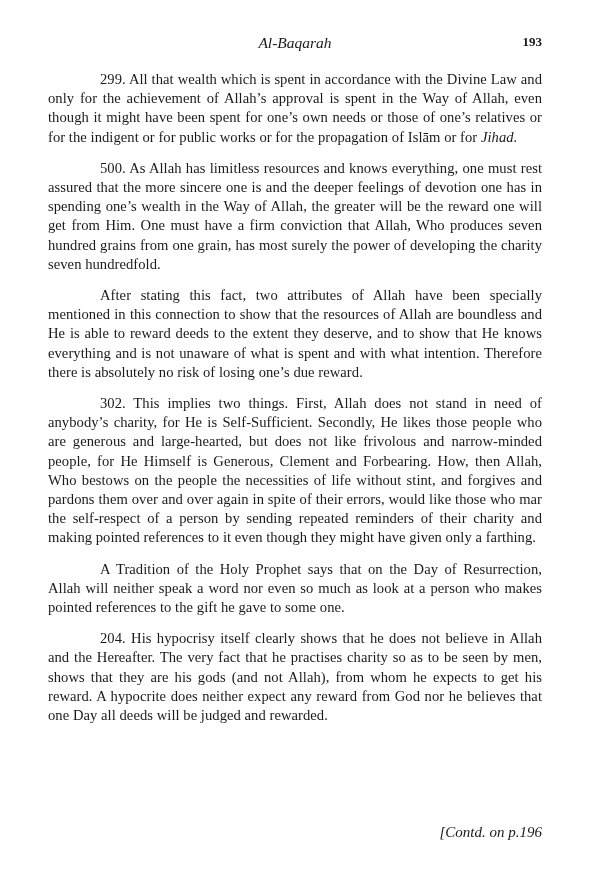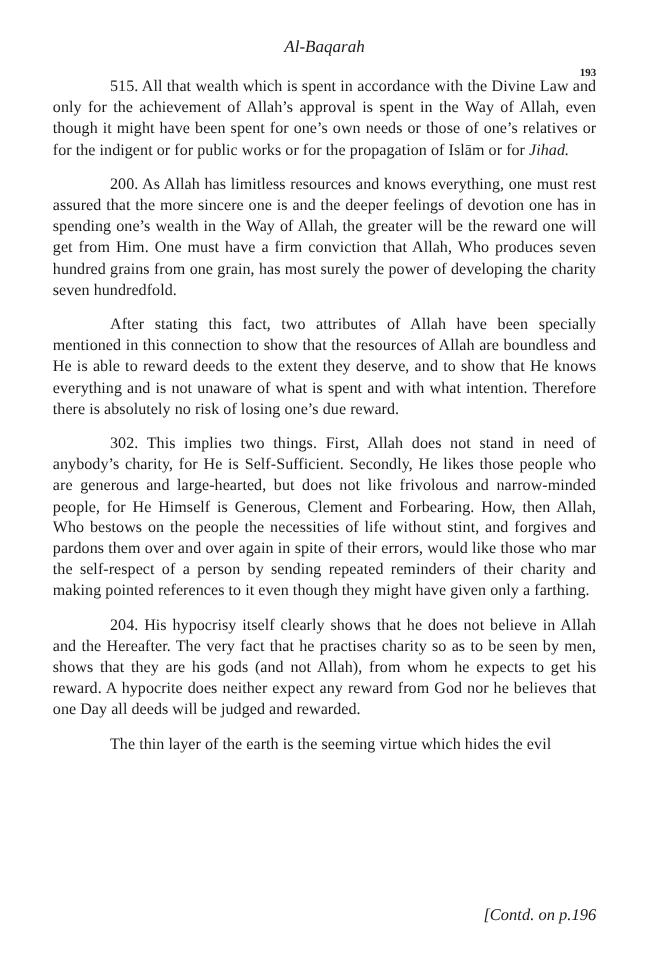--- a/index.html
+++ b/index.html
@@ -9,21 +9,21 @@
     color: #1a1a1a;
   }
   .page { position: relative; width: 600px; height: 881px; }
   .header { position: absolute; top: 34px; left: 48px; width: 494px; height: 22px; }
   .running-title {
     position: absolute; left: 0; right: 0; text-align: center;
     font-style: italic; font-size: 15.5px; top: 0;
   }
   .page-number {
     position: absolute; right: 0; top: 0;
-    font-weight: bold; font-size: 10px; margin-top: 27px;
+    font-weight: bold; font-size: 13px;
   }
   .body { position: absolute; top: 70px; left: 48px; width: 494px; }
   .para {
     font-size: 14.6px; line-height: 19.2px; text-align: justify;
     text-indent: 52px; margin: 0 0 12px 0; letter-spacing: 0.05px;
   }
   .italic { font-style: italic; }
   .contd {
     position: absolute; top: 824px; right: 58px;
     font-style: italic; font-size: 15px;
@@ -33,37 +33,37 @@
 <body>
 
 <div class="page">
   <div class="header">
     <span class="running-title">Al-Baqarah</span>
     <span class="page-number">193</span>
   </div>
 
   <div class="body">
     <p class="para">
-      <span>515.</span>
+      <span>299.</span>
       <span>All that wealth which is spent in accordance with the Divine Law and only for the achievement of Allah’s approval is spent in the Way of Allah, even though it might have been spent for one’s own needs or those of one’s relatives or for the indigent or for public works or for the propagation of Islām or for </span><span class="italic">Jihad.</span>
     </p>
     <p class="para">
-      <span>200.</span>
+      <span>500.</span>
       <span>As Allah has limitless resources and knows everything, one must rest assured that the more sincere one is and the deeper feelings of devotion one has in spending one’s wealth in the Way of Allah, the greater will be the reward one will get from Him. One must have a firm conviction that Allah, Who produces seven hundred grains from one grain, has most surely the power of developing the charity seven hundredfold.</span>
     </p>
     <p class="para">
       <span>After stating this fact, two attributes of Allah have been specially mentioned in this connection to show that the resources of Allah are boundless and He is able to reward deeds to the extent they deserve, and to show that He knows everything and is not unaware of what is spent and with what intention. Therefore there is absolutely no risk of losing one’s due reward.</span>
     </p>
     <p class="para">
       <span>302.</span>
       <span>This implies two things. First, Allah does not stand in need of anybody’s charity, for He is Self-Sufficient. Secondly, He likes those people who are generous and large-hearted, but does not like frivolous and narrow-minded people, for He Himself is Generous, Clement and Forbearing. How, then Allah, Who bestows on the people the necessities of life without stint, and forgives and pardons them over and over again in spite of their errors, would like those who mar the self-respect of a person by sending repeated reminders of their charity and making pointed references to it even though they might have given only a farthing.</span>
     </p>
     <p class="para">
+      <span>A Tradition of the Holy Prophet says that on the Day of Resurrection, Allah will neither speak a word nor even so much as look at a person who makes pointed references to the gift he gave to some one.</span>
+    </p>
+    <p class="para">
       <span>204.</span>
       <span>His hypocrisy itself clearly shows that he does not believe in Allah and the Hereafter. The very fact that he practises charity so as to be seen by men, shows that they are his gods (and not Allah), from whom he expects to get his reward. A hypocrite does neither expect any reward from God nor he believes that one Day all deeds will be judged and rewarded.</span>
-    </p>
-    <p class="para" style="margin-bottom:0;">
-      <span>The thin layer of the earth is the seeming virtue which hides the evil</span>
     </p>
   </div>
 
   <div class="contd">[Contd. on p.196</div>
 </div>
 
 </body></html>

